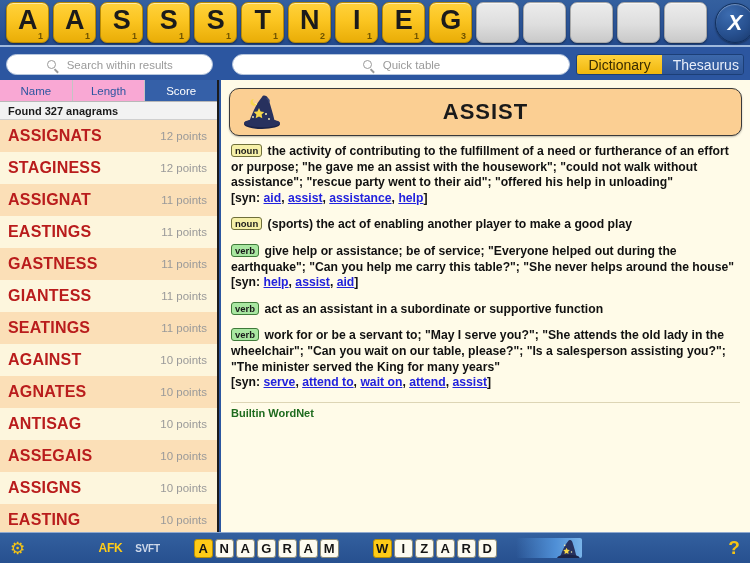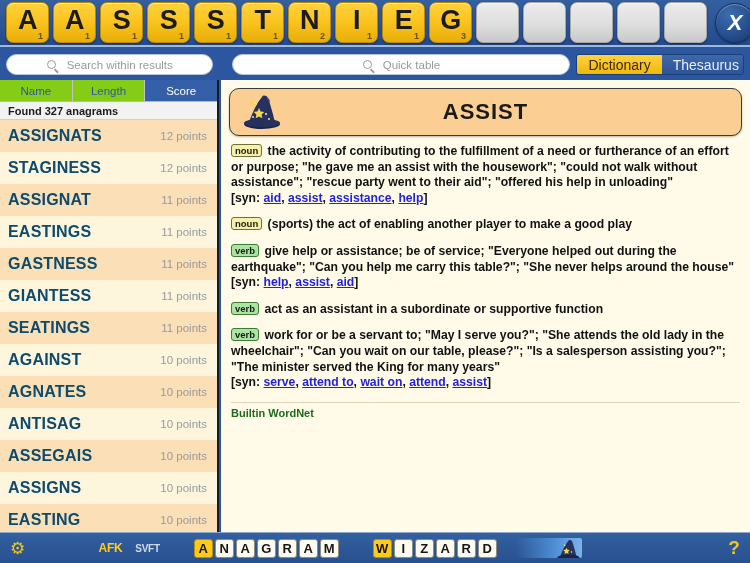--- a/index.html
+++ b/index.html
@@ -82,37 +82,37 @@
 
   
   .left {
     position: absolute; left: 0; top: 80px; width: 219px; bottom: 31px;
     background: #fffbe8; border-right: 2px solid #1b1b1b;
     display: flex; flex-direction: column;
   }
   .sorttabs { display: flex; height: 22px; flex: none; border-bottom: 1px solid #b8b8b8; }
   .sorttabs div {
     flex: 1; display: flex; align-items: center; justify-content: center;
-    font-size: 11.5px; color: #2d56a0; background: #84cc16;
+    font-size: 11.5px; color: #2d56a0; background: #f9a8d4;
     border-right: 1px solid #c4c4c4;
   }
   .sorttabs div.active { background: #3560a8; color: #fff; border-right: none; }
   .foundbar {
     height: 18px; flex: none; display: flex; align-items: center;
     padding-left: 8px; font-size: 11px; font-weight: bold; color: #1a1a1a;
     background: #f2f2f2; border-bottom: 1px solid #cfcfcf;
   }
   .wlist { flex: 1; overflow: hidden; }
   .wrow {
     height: 32px; display: flex; align-items: center;
     padding: 0 10px 0 8px; justify-content: space-between;
   }
   .wrow:nth-child(odd)  { background: #fbdfb7; }
   .wrow:nth-child(even) { background: #fdf6dd; }
-  .wrow .w { font-size: 16px; font-weight: bold; color: #0c4a6e; letter-spacing: .2px; }
+  .wrow .w { font-size: 16px; font-weight: bold; color: #b91c1c; letter-spacing: .2px; }
   .wrow .p { font-size: 11.5px; color: #9a9a9a; }
 
   
   .right {
     position: absolute; left: 221px; top: 80px; right: 0; bottom: 31px;
     background: #fffbe8; overflow: hidden; padding: 8px 8px 0 8px;
   }
   .wordhead {
     height: 48px; border-radius: 10px;
     background: #fbcf93; border: 1px solid #3a3a3a;

